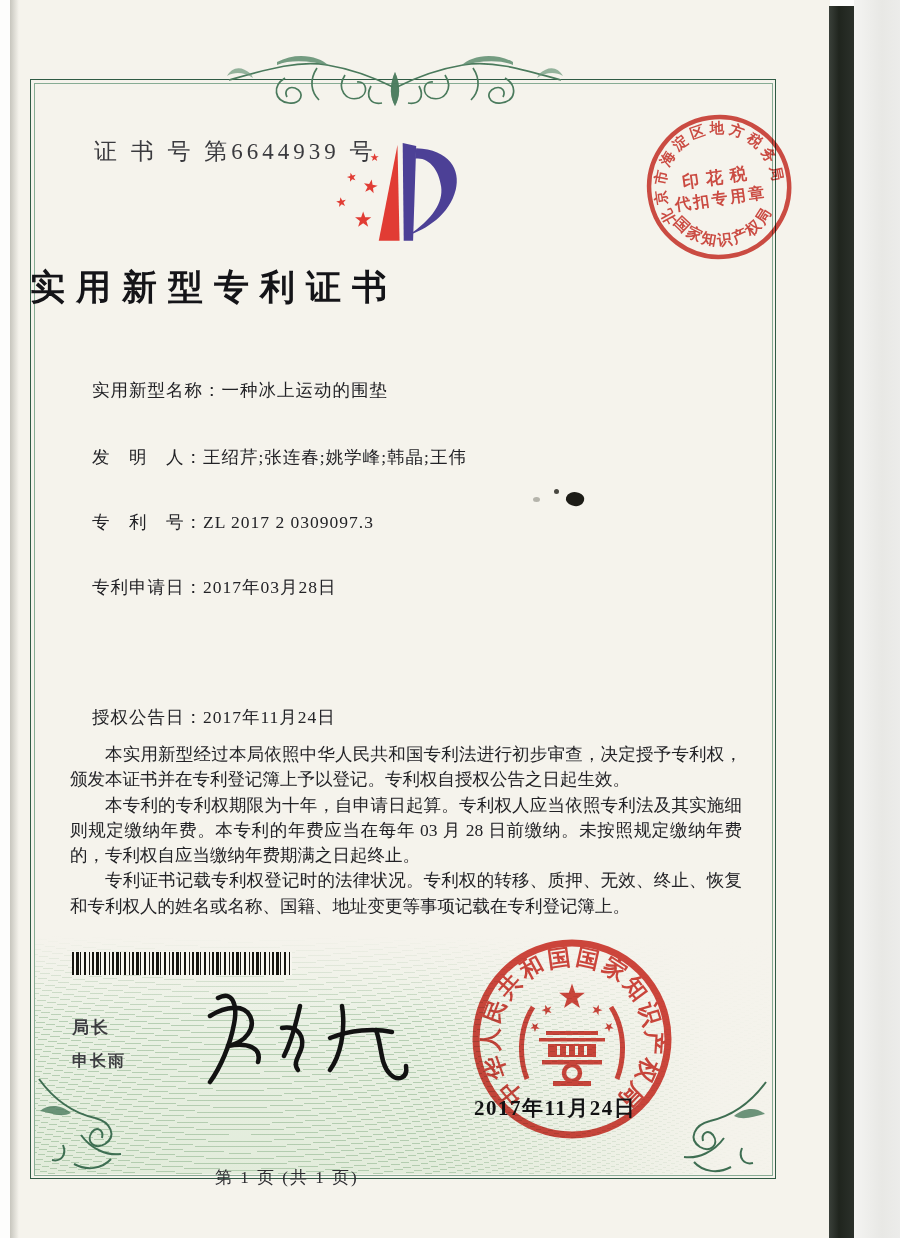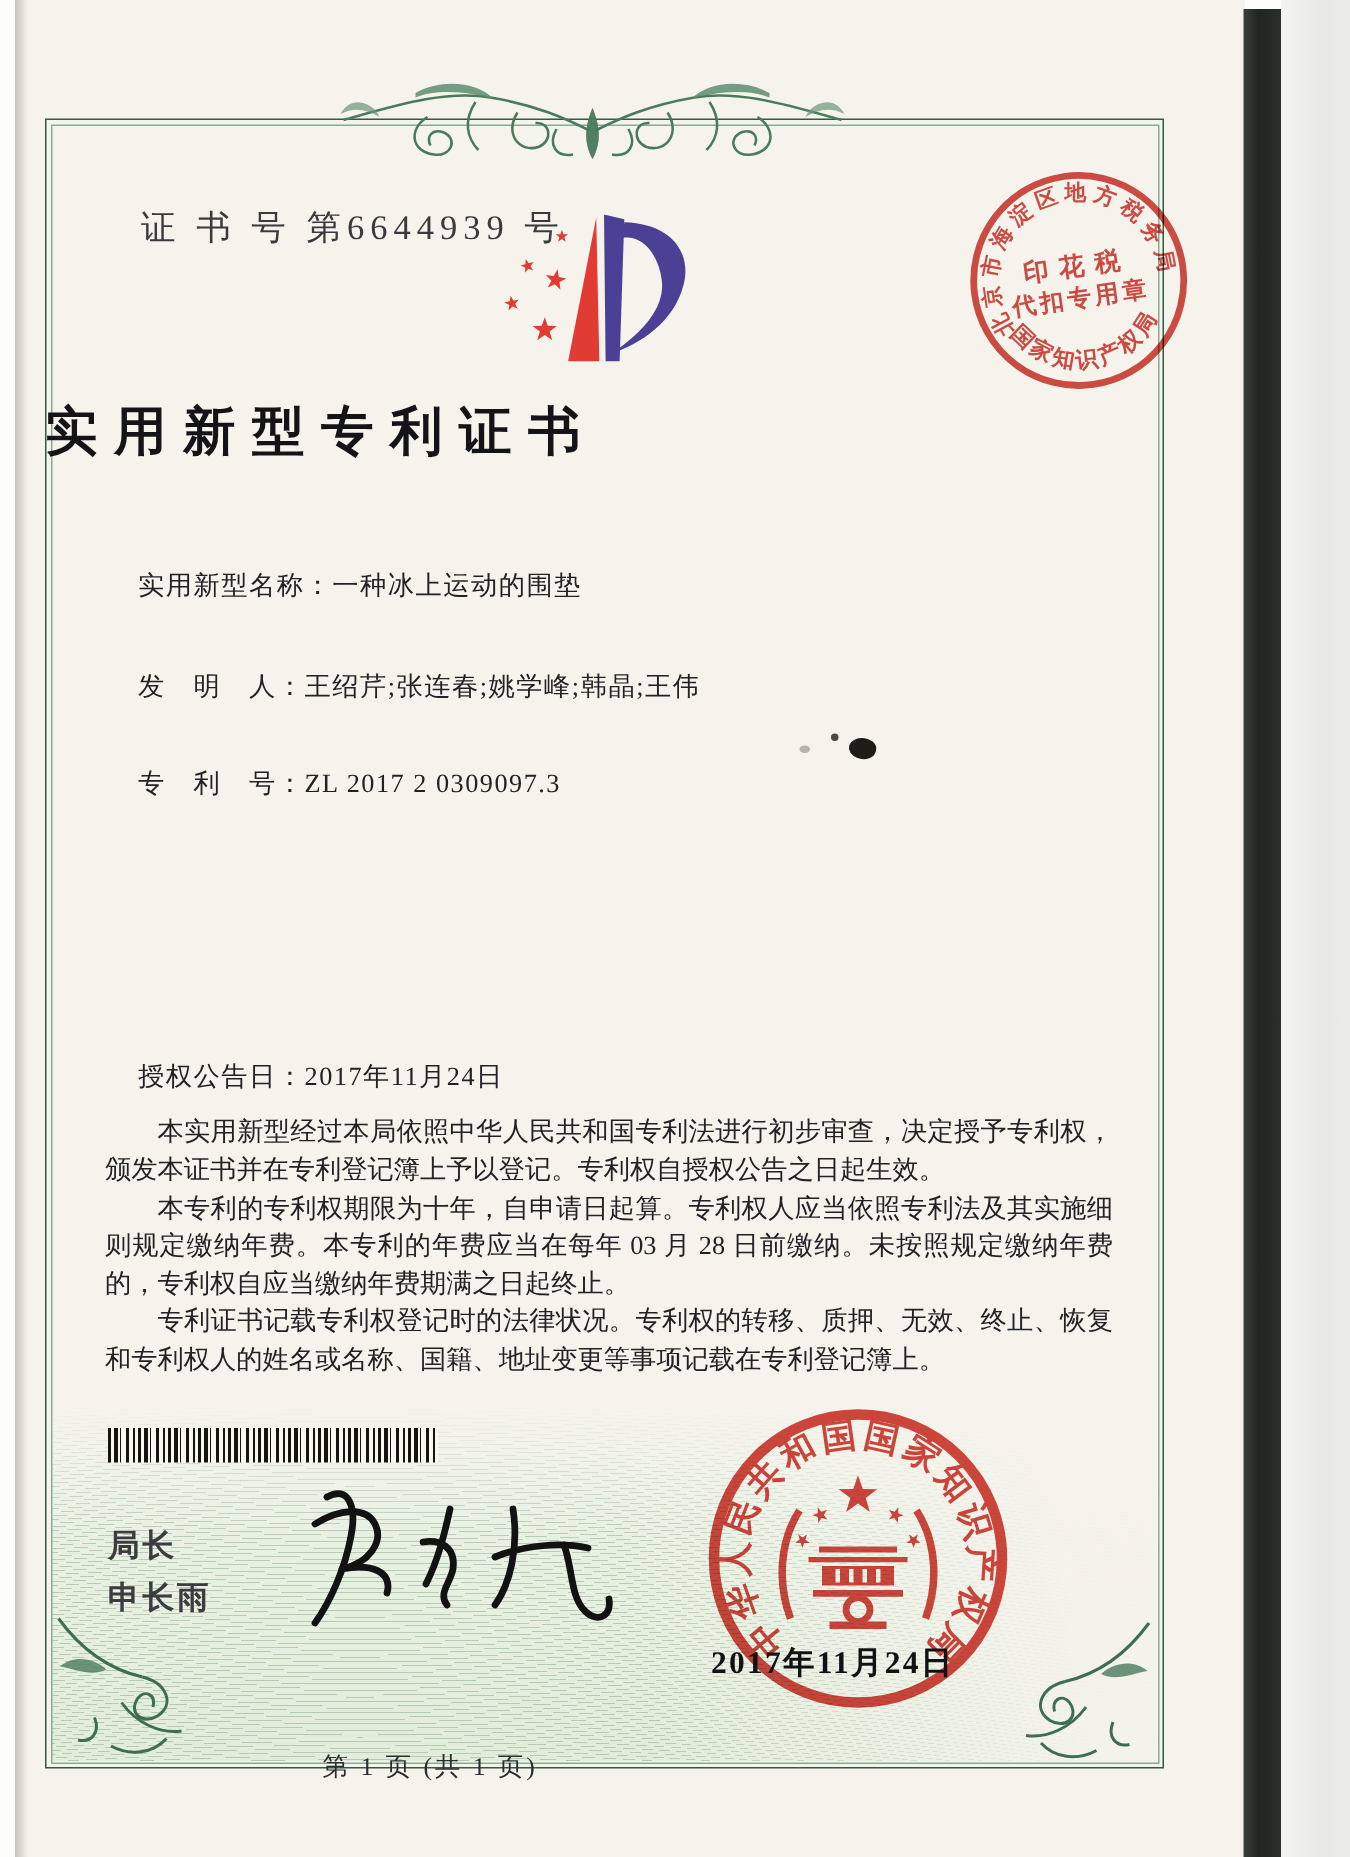--- a/index.html
+++ b/index.html
@@ -33,23 +33,23 @@
   .fields{left:80px;top:378px;width:665px;height:360px;z-index:3;margin-left:12px;}
   .field-row{position:absolute;left:0;font-size:17.5px;letter-spacing:1px;white-space:nowrap;color:#222226;}
   .paragraphs{left:70px;top:742px;width:672px;z-index:3;font-size:17.5px;line-height:25.3px;
       text-align:justify;color:#222226;}
   .paragraphs p{margin:0;text-indent:2em;}
   .barcode{left:72px;top:952px;width:220px;height:23px;z-index:3;
       background:repeating-linear-gradient(90deg,#15150f 0 2px,#f7f6ef 2px 4px,#15150f 4px 7px,
         #f7f6ef 7px 8px,#15150f 8px 9px,#f7f6ef 9px 12px,#15150f 12px 14px,#f7f6ef 14px 17px,
         #15150f 17px 18px,#f7f6ef 18px 20px);}
   .signer-title{left:72px;top:1016px;font-family:"Liberation Sans","DejaVu Sans",sans-serif;
-      font-weight:700;font-size:21px;letter-spacing:2px;color:#3c3c40;z-index:3;}
+      font-weight:700;font-size:17px;letter-spacing:2px;color:#3c3c40;z-index:3;}
   .signer-name{left:72px;top:1051px;font-family:"Liberation Sans","DejaVu Sans",sans-serif;
-      font-weight:700;font-size:21px;letter-spacing:2px;color:#3c3c40;z-index:3;}
+      font-weight:700;font-size:16px;letter-spacing:2px;color:#3c3c40;z-index:3;}
   .signature{left:190px;top:972px;z-index:4;}
   .seal{left:466px;top:936px;z-index:5;mix-blend-mode:multiply;opacity:.93;}
   .seal-date{left:474px;top:1094px;font-size:21px;font-weight:600;letter-spacing:1.5px;color:#121214;z-index:6;}
   .footer{left:215px;top:1166px;width:300px;text-align:left;font-size:17px;letter-spacing:2px;
       color:#2c2c30;z-index:3;}
   .tax-stamp{left:643px;top:110px;z-index:5;transform:rotate(-8deg);mix-blend-mode:multiply;opacity:.9;}
   .ornament{z-index:3;}
   .smudge1{left:566px;top:492px;width:18px;height:14px;background:#1d1c17;z-index:4;
       border-radius:60% 40% 55% 45%;transform:rotate(18deg);}
   .smudge2{left:554px;top:489px;width:5px;height:5px;background:#2a2923;border-radius:50%;opacity:.85;z-index:4;}
@@ -105,20 +105,23 @@
 
 <div class="abs fields">
   <div class="field-row" style="top:0;">
     <span>实用新型名称：</span><span>一种冰上运动的围垫</span>
   </div>
   <div class="field-row" style="top:67px;">
     <span>发　明　人：</span><span>王绍芹;张连春;姚学峰;韩晶;王伟</span>
   </div>
   <div class="field-row" style="top:132px;">
     <span>专　利　号：</span><span>ZL 2017 2 0309097.3</span>
+  </div>
+  <div class="field-row" style="top:197px;">
+    <span>专利申请日：</span><span>2017年03月28日</span>
   </div>
   <div class="field-row" style="top:327px;">
     <span>授权公告日：</span><span>2017年11月24日</span>
   </div>
 </div>
 
 <div class="abs paragraphs">
   <p>本实用新型经过本局依照中华人民共和国专利法进行初步审查，决定授予专利权，颁发本证书并在专利登记簿上予以登记。专利权自授权公告之日起生效。</p>
   <p>本专利的专利权期限为十年，自申请日起算。专利权人应当依照专利法及其实施细则规定缴纳年费。本专利的年费应当在每年 03 月 28 日前缴纳。未按照规定缴纳年费的，专利权自应当缴纳年费期满之日起终止。</p>
   <p>专利证书记载专利权登记时的法律状况。专利权的转移、质押、无效、终止、恢复和专利权人的姓名或名称、国籍、地址变更等事项记载在专利登记簿上。</p>

